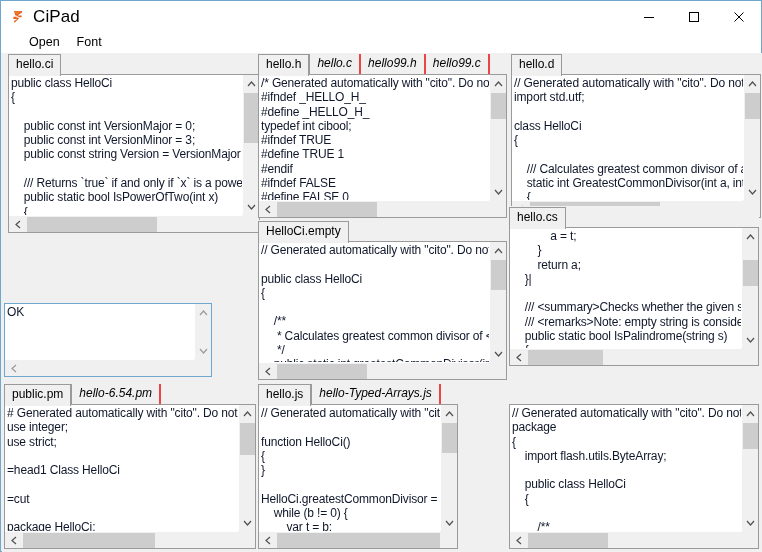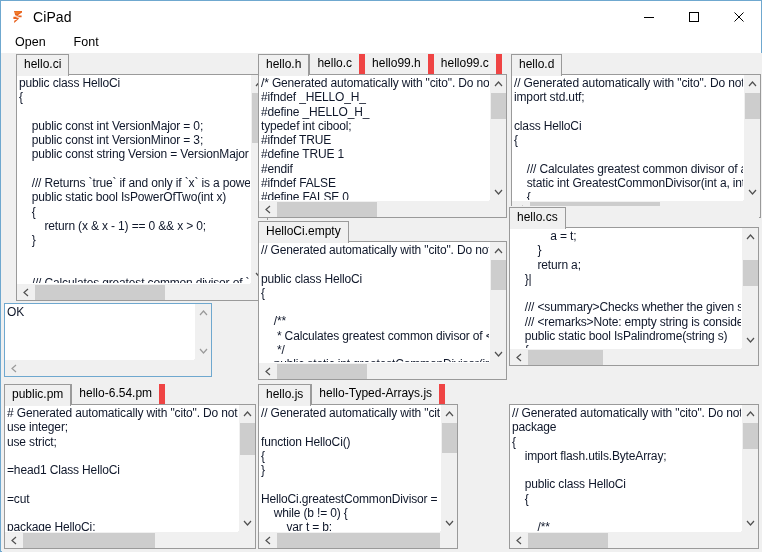--- a/index.html
+++ b/index.html
@@ -36,21 +36,21 @@
     align-items: center;
   }
   #app-icon {
     width: 16px; height: 16px;
     margin-left: 9px;
     margin-right: 7px;
     position: relative;
     flex: none;
   }
   #title-text {
-    font-size: 14px;
+    font-size: 17px;
     color: #000;
     letter-spacing: 0.1px;
   }
   .caption-buttons {
     position: absolute;
     right: 0; top: 0;
     height: 31px;
     display: flex;
   }
   .cap-btn {
@@ -62,22 +62,22 @@
     background: #ffffff;
   }
   .cap-btn svg { display: block; }
 
   
   #menubar {
     height: 21px;
     background: #ffffff;
     display: flex;
     align-items: center;
-    padding-left: 7px;
-    gap: 14px;
+    padding-left: 21px;
+    gap: 3px;
   }
   .menu-item {
     padding: 2px 7px;
     font-size: 12.5px;
     color: #000;
     line-height: 15px;
   }
 
   
   #main {
@@ -114,22 +114,23 @@
   .tab.active {
     border-left: 1px solid #9a9a9a;
     border-top: 1px solid #9a9a9a;
     border-right: 1px solid #9a9a9a;
     background: #f0f0f0;
     margin-bottom: -1px;
     padding-bottom: 4px;
     z-index: 3;
   }
   .tab.inactive {
-    border-right: 6px solid #ef4444;
+    border-right: 2px solid #ef4444;
     margin-bottom: 1px;
+    font-style: italic;
   }
   .tab.inactive.first-inactive {
     border-left: 1px solid #9a9a9a;
   }
 
   
   .editor {
     position: absolute;
     left: 0;
     right: 0;
@@ -260,21 +261,21 @@
     </div>
   </div>
 
   <div id="menubar">
     <div class="menu-item">Open</div>
     <div class="menu-item">Font</div>
   </div>
 
   <div id="main">
 
-    <div class="panel" style="left:14px; top:0px; width:252px; height:248px;">
+    <div class="panel" style="left:6px; top:0px; width:252px; height:180px;">
       <div class="tabstrip">
         <div class="tab active">
           <span>hello.ci</span>
         </div>
       </div>
       <div class="editor" style="top:21px;">
         <div class="editor-inner">
           <pre class="code">public class HelloCi
 {
 

